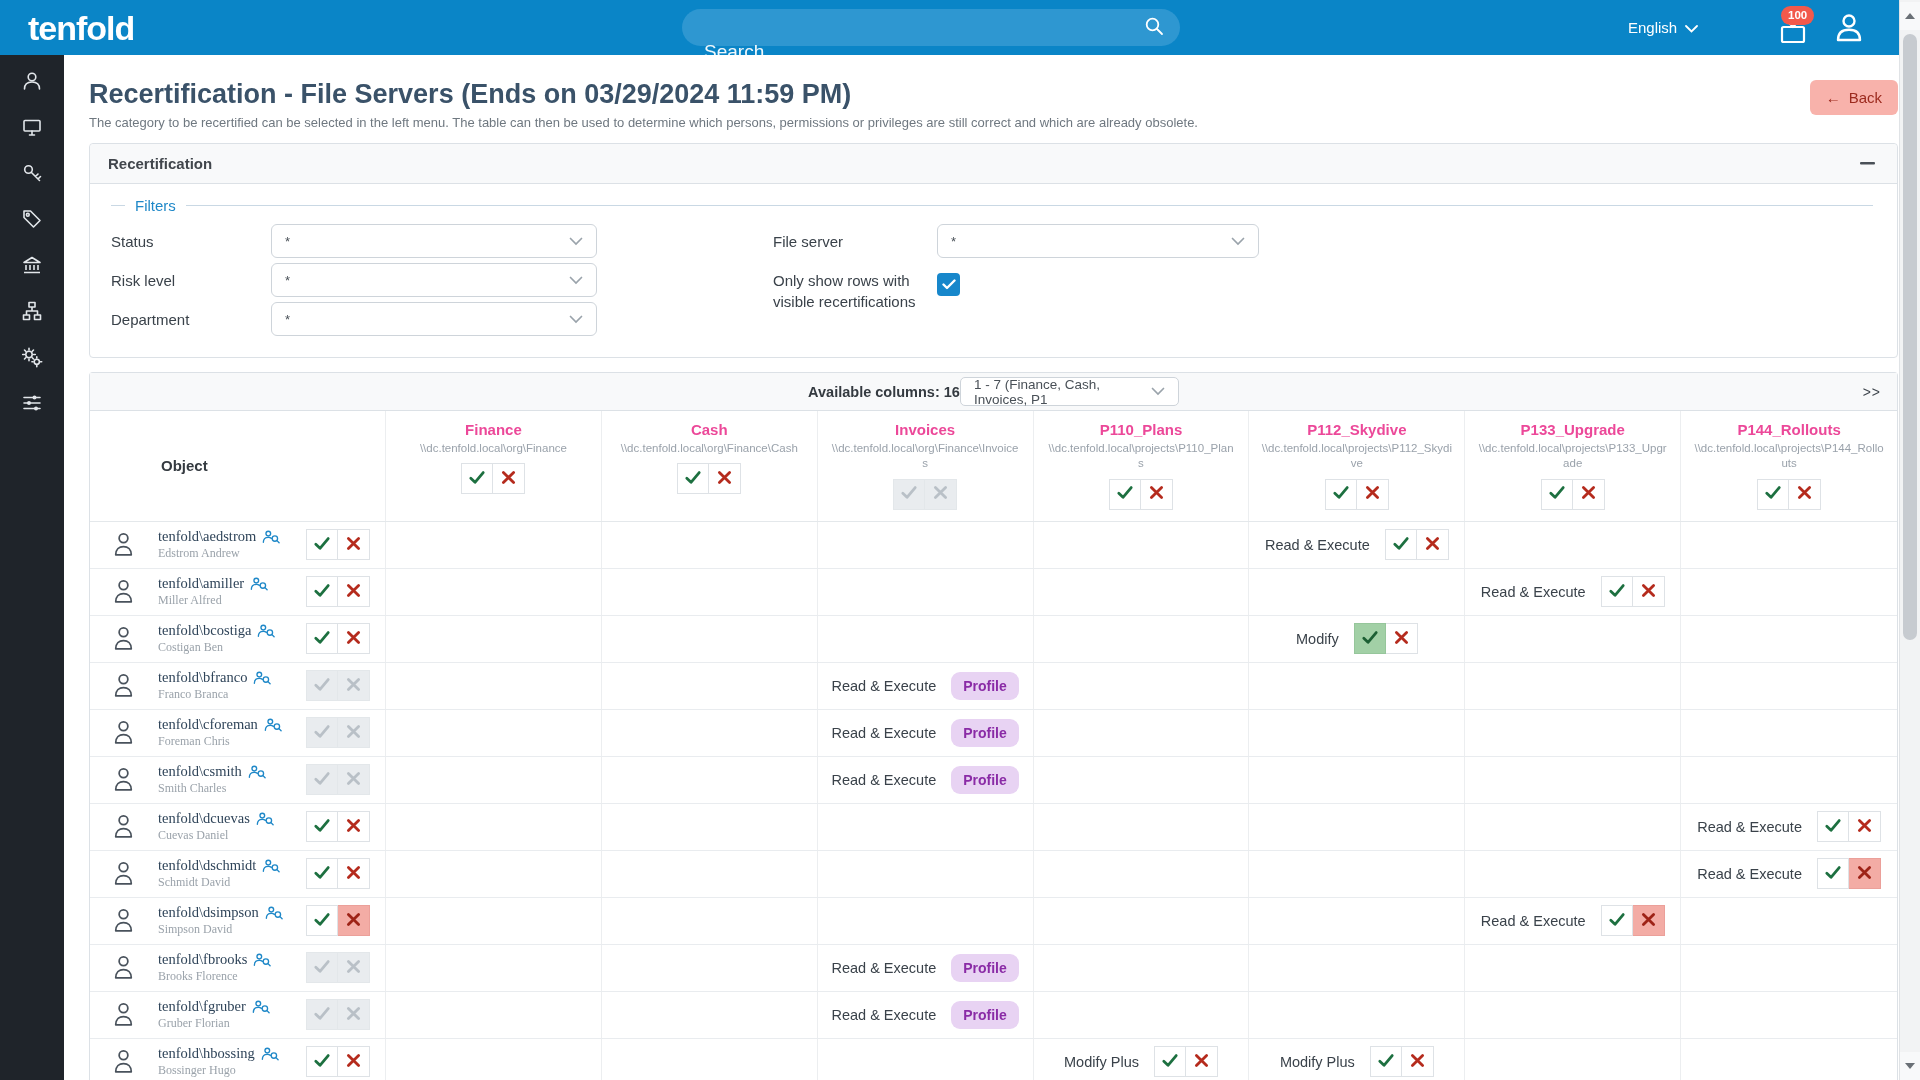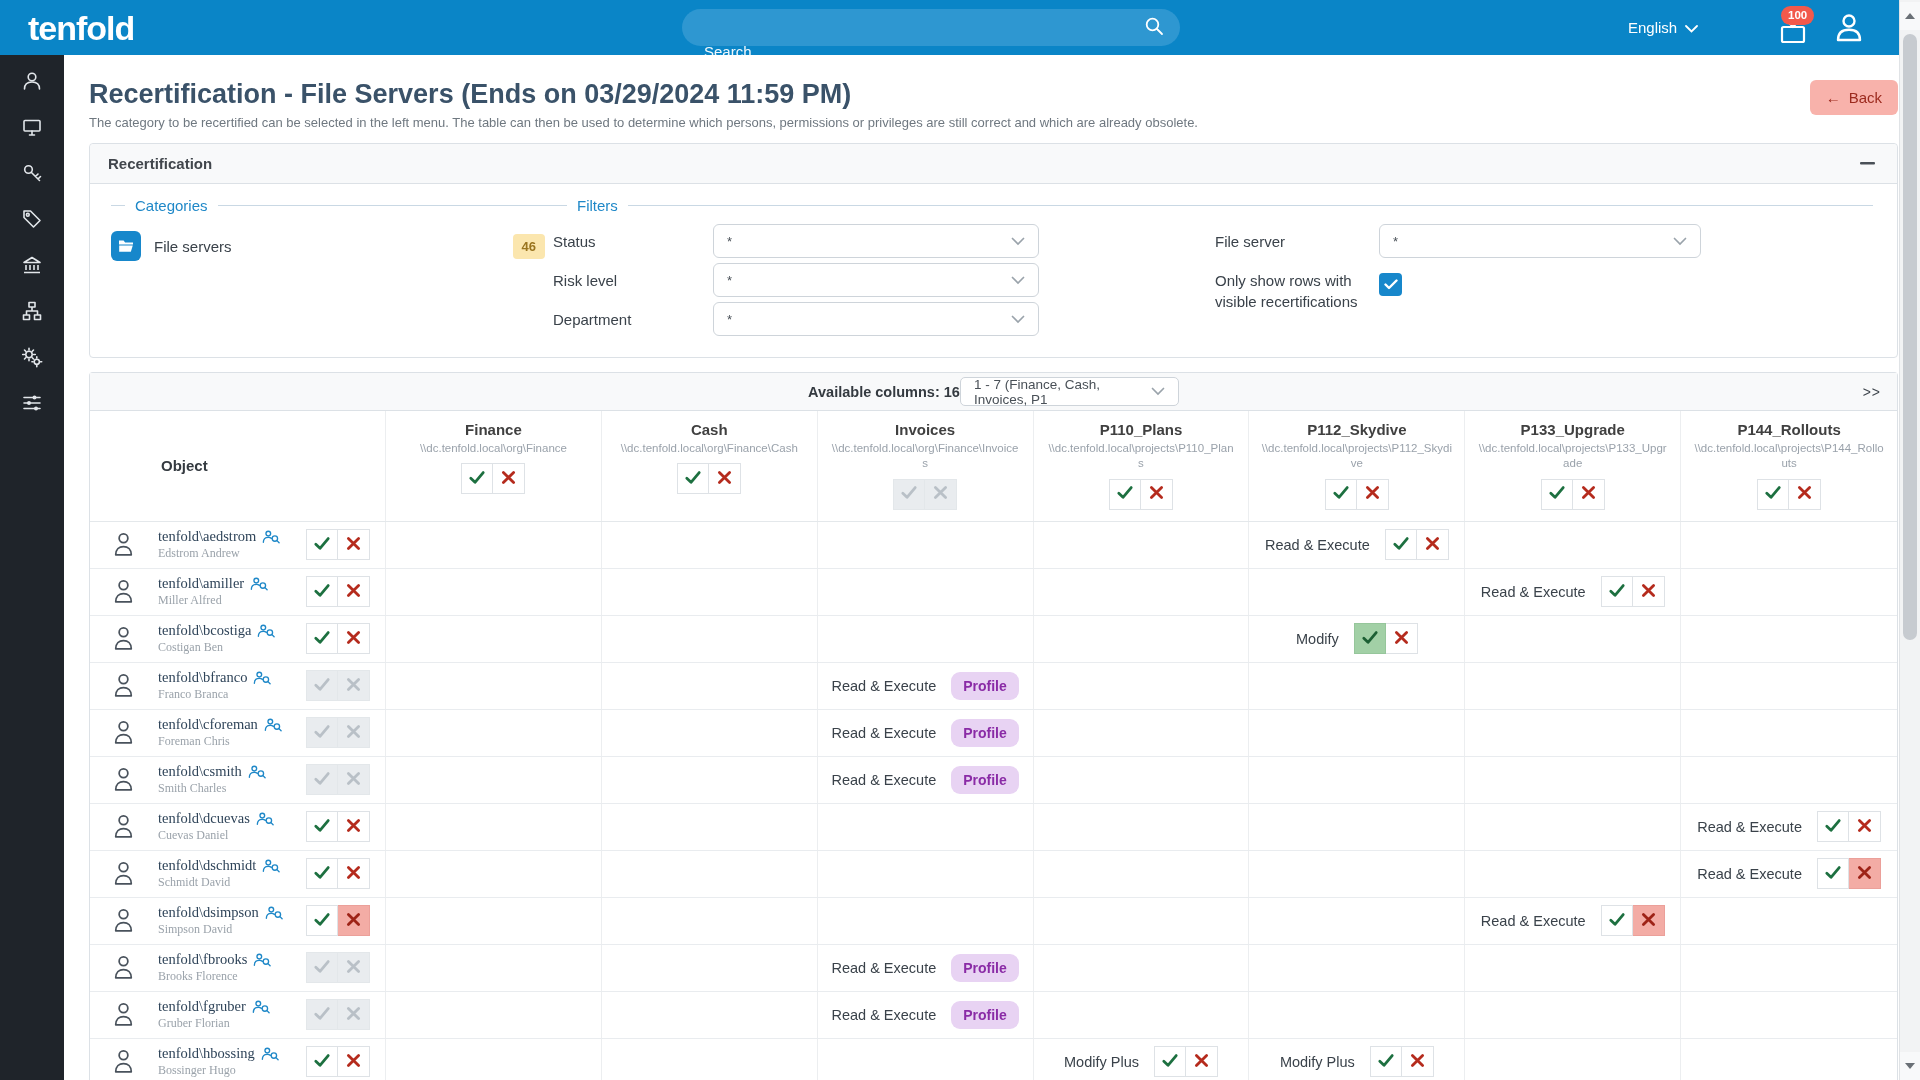--- a/index.html
+++ b/index.html
@@ -5,21 +5,21 @@
   * { box-sizing: border-box; }
   html,body { margin:0; padding:0; width:1920px; height:1080px; overflow:hidden;
     background:#fff; font-family:"Liberation Sans","DejaVu Sans",sans-serif; color:#3a424a; }
 
   
   .topbar { position:fixed; left:0; top:0; width:1920px; height:55px; background:#0a85c7; z-index:30; }
   .logo { position:absolute; left:28px; top:50%; transform:translateY(-50%);
     font-size:34px; font-weight:700; color:#fff; letter-spacing:-1px; }
   .search { position:absolute; left:682px; top:9px; width:498px; height:37px;
     background:#2e97d1; border-radius:19px; display:flex; align-items:center; padding:0 16px 0 20px; }
-  .search input { flex:1; background:transparent; border:none; outline:none; color:#fff; font-size:15px;
+  .search input { flex:1; background:transparent; border:none; outline:none; color:#fff; font-size:19px;
     font-family:inherit;margin-top:48px; }
   .search input::placeholder { color:#fff; opacity:.95; }
   .lang { position:absolute; left:1628px; top:0; height:55px; display:flex; align-items:center; gap:8px;
     color:#fff; font-size:15px; cursor:default; }
   .inbox-wrap { position:absolute; left:1778px; top:18px; }
   .notif-badge { position:absolute; left:1781px; top:6px; background:#f2594b; color:#fff;
     font-size:11.5px; font-weight:700; padding:2px 7px; border-radius:10px; line-height:1.3; }
   .tb-user { position:absolute; left:1833px; top:11px; }
 
   
@@ -79,21 +79,21 @@
   .cols-select { height:29px; width:219px; font-size:13.5px; border-radius:5px; }
   .expand-link { position:absolute; right:16px; top:50%; transform:translateY(-50%); font-size:14px;
     color:#3f464d; letter-spacing:1px; cursor:default; }
 
   .thead { display:grid; grid-template-columns:296px repeat(7,1fr); border-bottom:1px solid #e4e8eb; }
   .th { border-right:1px solid #eceef0; display:flex; flex-direction:column; align-items:center;
     padding:9px 12px 11px; text-align:center; }
   .th:last-child { border-right:none; }
   .th-object { flex-direction:row; align-items:center; justify-content:flex-start; padding-left:71px;
     font-weight:700; font-size:15px; color:#343a40; }
-  .th-name { font-weight:700; font-size:15px; color:#404040; line-height:1.3; }
+  .th-name { font-weight:700; font-size:15px; color:#ec4899; line-height:1.3; }
   .th-path { font-size:11.5px; color:#9aa2ab; line-height:1.35; margin-top:1px; word-break:break-all; max-width:196px; }
   .th .btngrp { margin-top:7px; }
 
   .trow { display:grid; grid-template-columns:296px repeat(7,1fr); height:47px; border-bottom:1px solid #e9ecef; }
   .td { border-right:1px solid #eceef0; display:flex; align-items:center; justify-content:center; gap:15px; overflow:hidden; }
   .td:last-child { border-right:none; }
   .td-object { justify-content:center; padding-left:21px; gap:8px;font-family:Liberation Serif, serif; }
   .person { flex:none; display:grid; place-items:center; }
   .uinfo { margin-left:14px; display:flex; flex-direction:column; min-width:0; }
   .uname { font-size:14.5px; color:#2f4459; display:flex; align-items:center; gap:6px; white-space:nowrap; }
@@ -239,35 +239,20 @@
     <div class="panel-header">
       <span>Recertification</span>
       <button class="minimize">
         <svg width="15" height="3" viewBox="0 0 15 3">
             <rect width="15" height="2.4" rx="1" fill="#4a5057"></rect>
           </svg>
       </button>
     </div>
     <div class="panel-body">
 
-      <div class="categories">
-        <div class="legend">
-          <span>Categories</span>
-        </div>
-        <div class="cat-item">
-          <span class="folder-btn">
-            <svg width="16" height="14" viewBox="0 0 16 14">
-                <path d="M1 1.5 h4.6 l1.5 2 H15 v2 H1 Z" fill="#fff"></path>
-                <path d="M1.2 6.5 h13.6 l-2 6.2 H1.2 Z" fill="#fff"></path>
-              </svg>
-          </span>
-          <span class="cat-label">File servers</span>
-          <span class="cat-count">46</span>
-        </div>
-      </div>
 
       <div class="filters">
         <div class="legend">
           <span>Filters</span>
         </div>
         <div class="filters-grid">
           <div class="fcol">
             <div class="frow">
               <span class="flabel">Status</span>
               <div class="selectbox sel-326">

